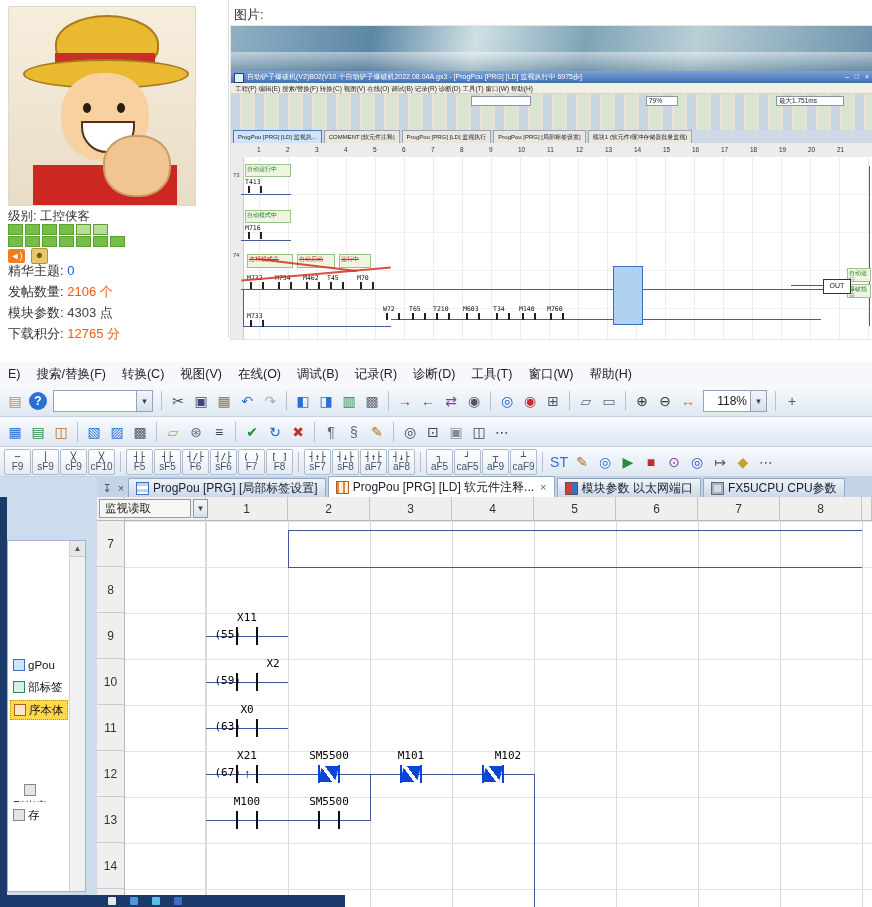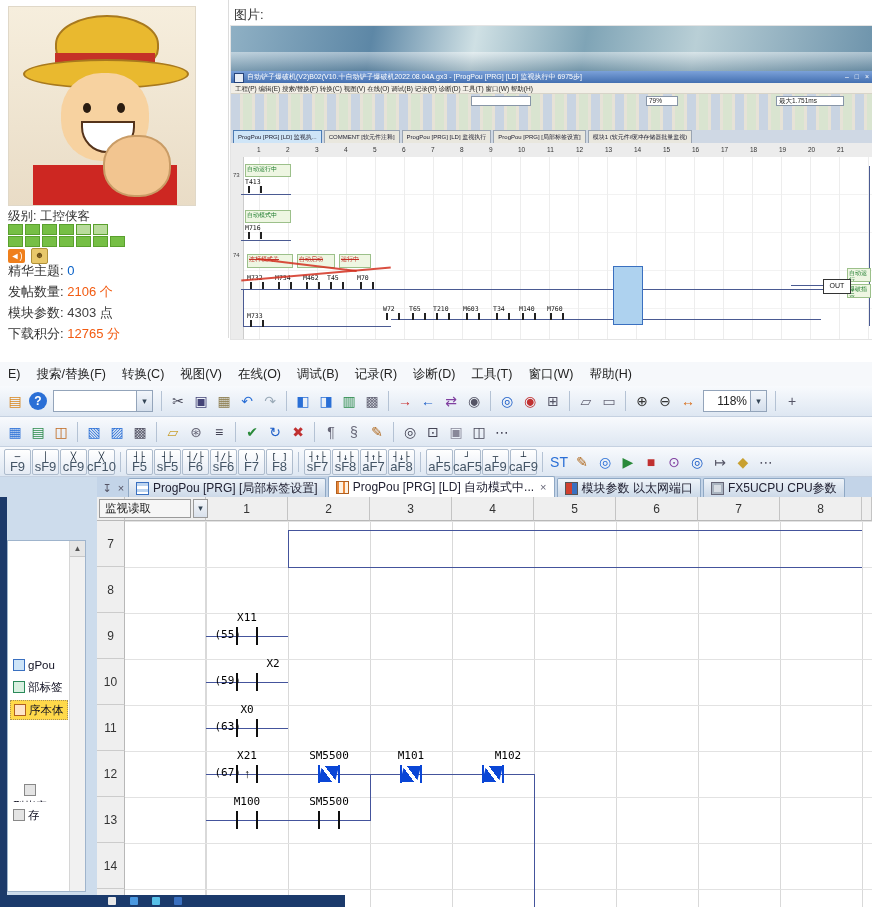--- a/index.html
+++ b/index.html
@@ -74,21 +74,21 @@
   .tbar{position:absolute;left:0;width:872px;background:linear-gradient(#f8fafd,#dee7f2);border-bottom:1px solid #c5d1e1;display:flex;align-items:center;padding-left:4px;box-sizing:border-box;gap:1px;}
   #tb1{top:386px;height:31px;} #tb2{top:417px;height:30px;} #tb3{top:447px;height:30px;}
   .ico{width:22px;height:22px;font-size:14px;line-height:22px;text-align:center;display:inline-block;}
   .tsep{width:1px;height:20px;background:#b4c2d4;margin:0 4px;flex:0 0 1px;}
   .combo{display:flex;height:20px;border:1px solid #93a4ba;background:#fff;align-items:center;margin:0 3px;}
   .combo .combo-text{width:76px;font-size:12px;padding:0 3px;color:#222;overflow:hidden;white-space:nowrap;}
   .combo.zoom .combo-text{width:40px;text-align:right;}
   .combo .combo-arrow{width:15px;height:100%;background:linear-gradient(#f2f6fb,#d5dfec);border-left:1px solid #93a4ba;font-size:9px;line-height:20px;text-align:center;color:#345;}
   .lbtn{width:27px;height:26px;border:1px solid #aebccd;background:linear-gradient(#ffffff,#e5ebf4);border-radius:2px;display:flex;flex-direction:column;align-items:center;justify-content:center;box-sizing:border-box;}
   .lbtn .sym{font-size:9px;line-height:10px;font-family:"DejaVu Sans Mono",monospace;color:#123;}
-  .lbtn .key{font-size:13px;line-height:9px;color:#456;}
+  .lbtn .key{font-size:10px;line-height:9px;color:#456;}
 
   
   #tabbar{position:absolute;left:97px;top:477px;width:775px;height:20px;background:#c3d4e8;display:flex;align-items:flex-end;padding-left:3px;box-sizing:border-box;}
   .panel-ico{font-size:11px;color:#556;width:14px;text-align:center;line-height:18px;}
   .tab{height:18px;display:flex;align-items:center;gap:4px;padding:0 7px;font-size:12px;color:#223;background:linear-gradient(#eff4f9,#ccd9e8);border:1px solid #8fa8c4;border-bottom:none;margin-right:2px;border-radius:2px 2px 0 0;white-space:nowrap;}
   .tab.active{background:#fff;height:20px;}
   .tabicon{width:13px;height:13px;display:inline-block;box-sizing:border-box;}
   .ti-label-table{border:1px solid #3a70c0;background:repeating-linear-gradient(180deg,#bcd4f0 0 3px,#fff 3px 6px);}
   .ti-ladder{border:1px solid #b06020;background:repeating-linear-gradient(90deg,#e8873a 0 2px,#fdf2e4 2px 6px);}
   .ti-module-param{border:1px solid #555;background:linear-gradient(90deg,#d04030 50%,#3a70c0 50%);}
@@ -474,21 +474,21 @@
 
   <div id="tabbar">
       <span class="panel-ico">↧</span>
       <span class="panel-ico">×</span>
       <div class="tab">
         <span class="tabicon ti-label-table"></span>
         <span class="tablabel">ProgPou [PRG] [局部标签设置]</span>
       </div>
       <div class="tab active">
         <span class="tabicon ti-ladder"></span>
-        <span class="tablabel">ProgPou [PRG] [LD] 自动模式中...</span>
+        <span class="tablabel">ProgPou [PRG] [LD] 软元件注释...</span>
         <span class="tabclose">×</span>
       </div>
       <div class="tab">
         <span class="tabicon ti-module-param"></span>
         <span class="tablabel">模块参数 以太网端口</span>
       </div>
       <div class="tab">
         <span class="tabicon ti-cpu-param"></span>
         <span class="tablabel">FX5UCPU CPU参数</span>
       </div>

